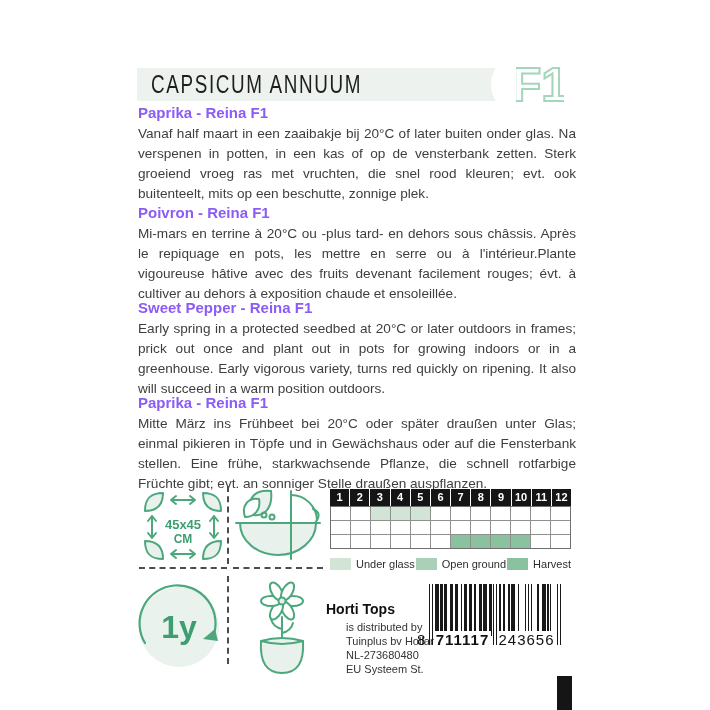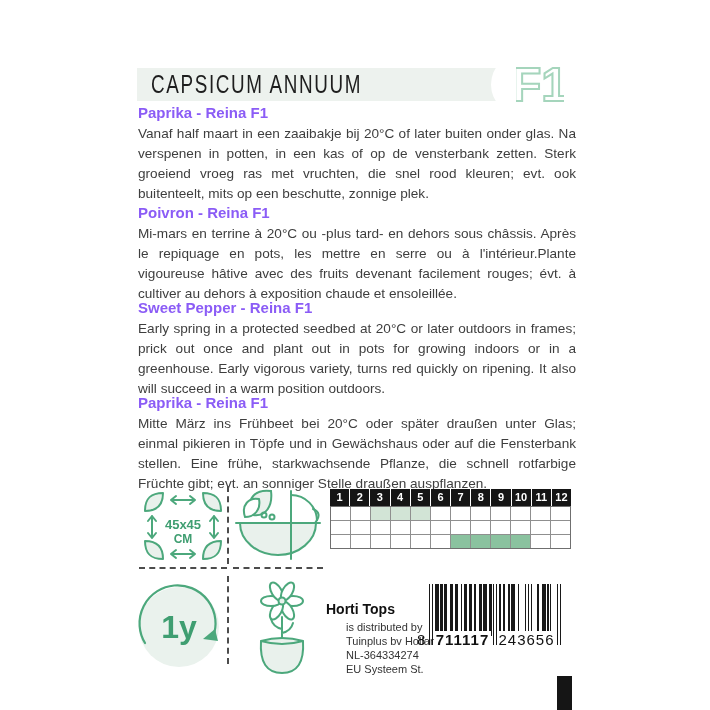--- a/index.html
+++ b/index.html
@@ -209,26 +209,40 @@
           <div class="cal-c"></div>
           <div class="cal-c" style="background: rgb(138, 194, 159);"></div>
           <div class="cal-c" style="background: rgb(138, 194, 159);"></div>
           <div class="cal-c" style="background: rgb(138, 194, 159);"></div>
           <div class="cal-c" style="background: rgb(138, 194, 159);"></div>
           <div class="cal-c"></div>
           <div class="cal-c"></div>
         </div>
       </div>
   </div>
+  <div class="legend">
+      <div class="lg-item">
+        <span class="lg-sw" style="background: rgb(210, 228, 214);"></span>
+        <span class="lg-lb">Under glass</span>
+      </div>
+      <div class="lg-item">
+        <span class="lg-sw" style="background: rgb(171, 208, 184);"></span>
+        <span class="lg-lb">Open ground</span>
+      </div>
+      <div class="lg-item">
+        <span class="lg-sw" style="background: rgb(138, 194, 159);"></span>
+        <span class="lg-lb">Harvest</span>
+      </div>
+    </div>
 
   <div class="dist">
     <div class="dist-name">Horti Tops</div>
     <div class="dist-line">is distributed by</div>
     <div class="dist-line">Tuinplus bv Holland</div>
-    <div class="dist-line">NL-364334274</div>
+    <div class="dist-line">NL-273680480</div>
     <div class="dist-line">EU Systeem St.</div>
   </div>
 
   <div class="barcode">
     <div class="bc-bars">
         <span class="bc-m bc-bar bc-guard"></span>
         <span class="bc-m"></span>
         <span class="bc-m bc-bar bc-guard"></span>
         <span class="bc-m"></span>
         <span class="bc-m bc-bar"></span>

